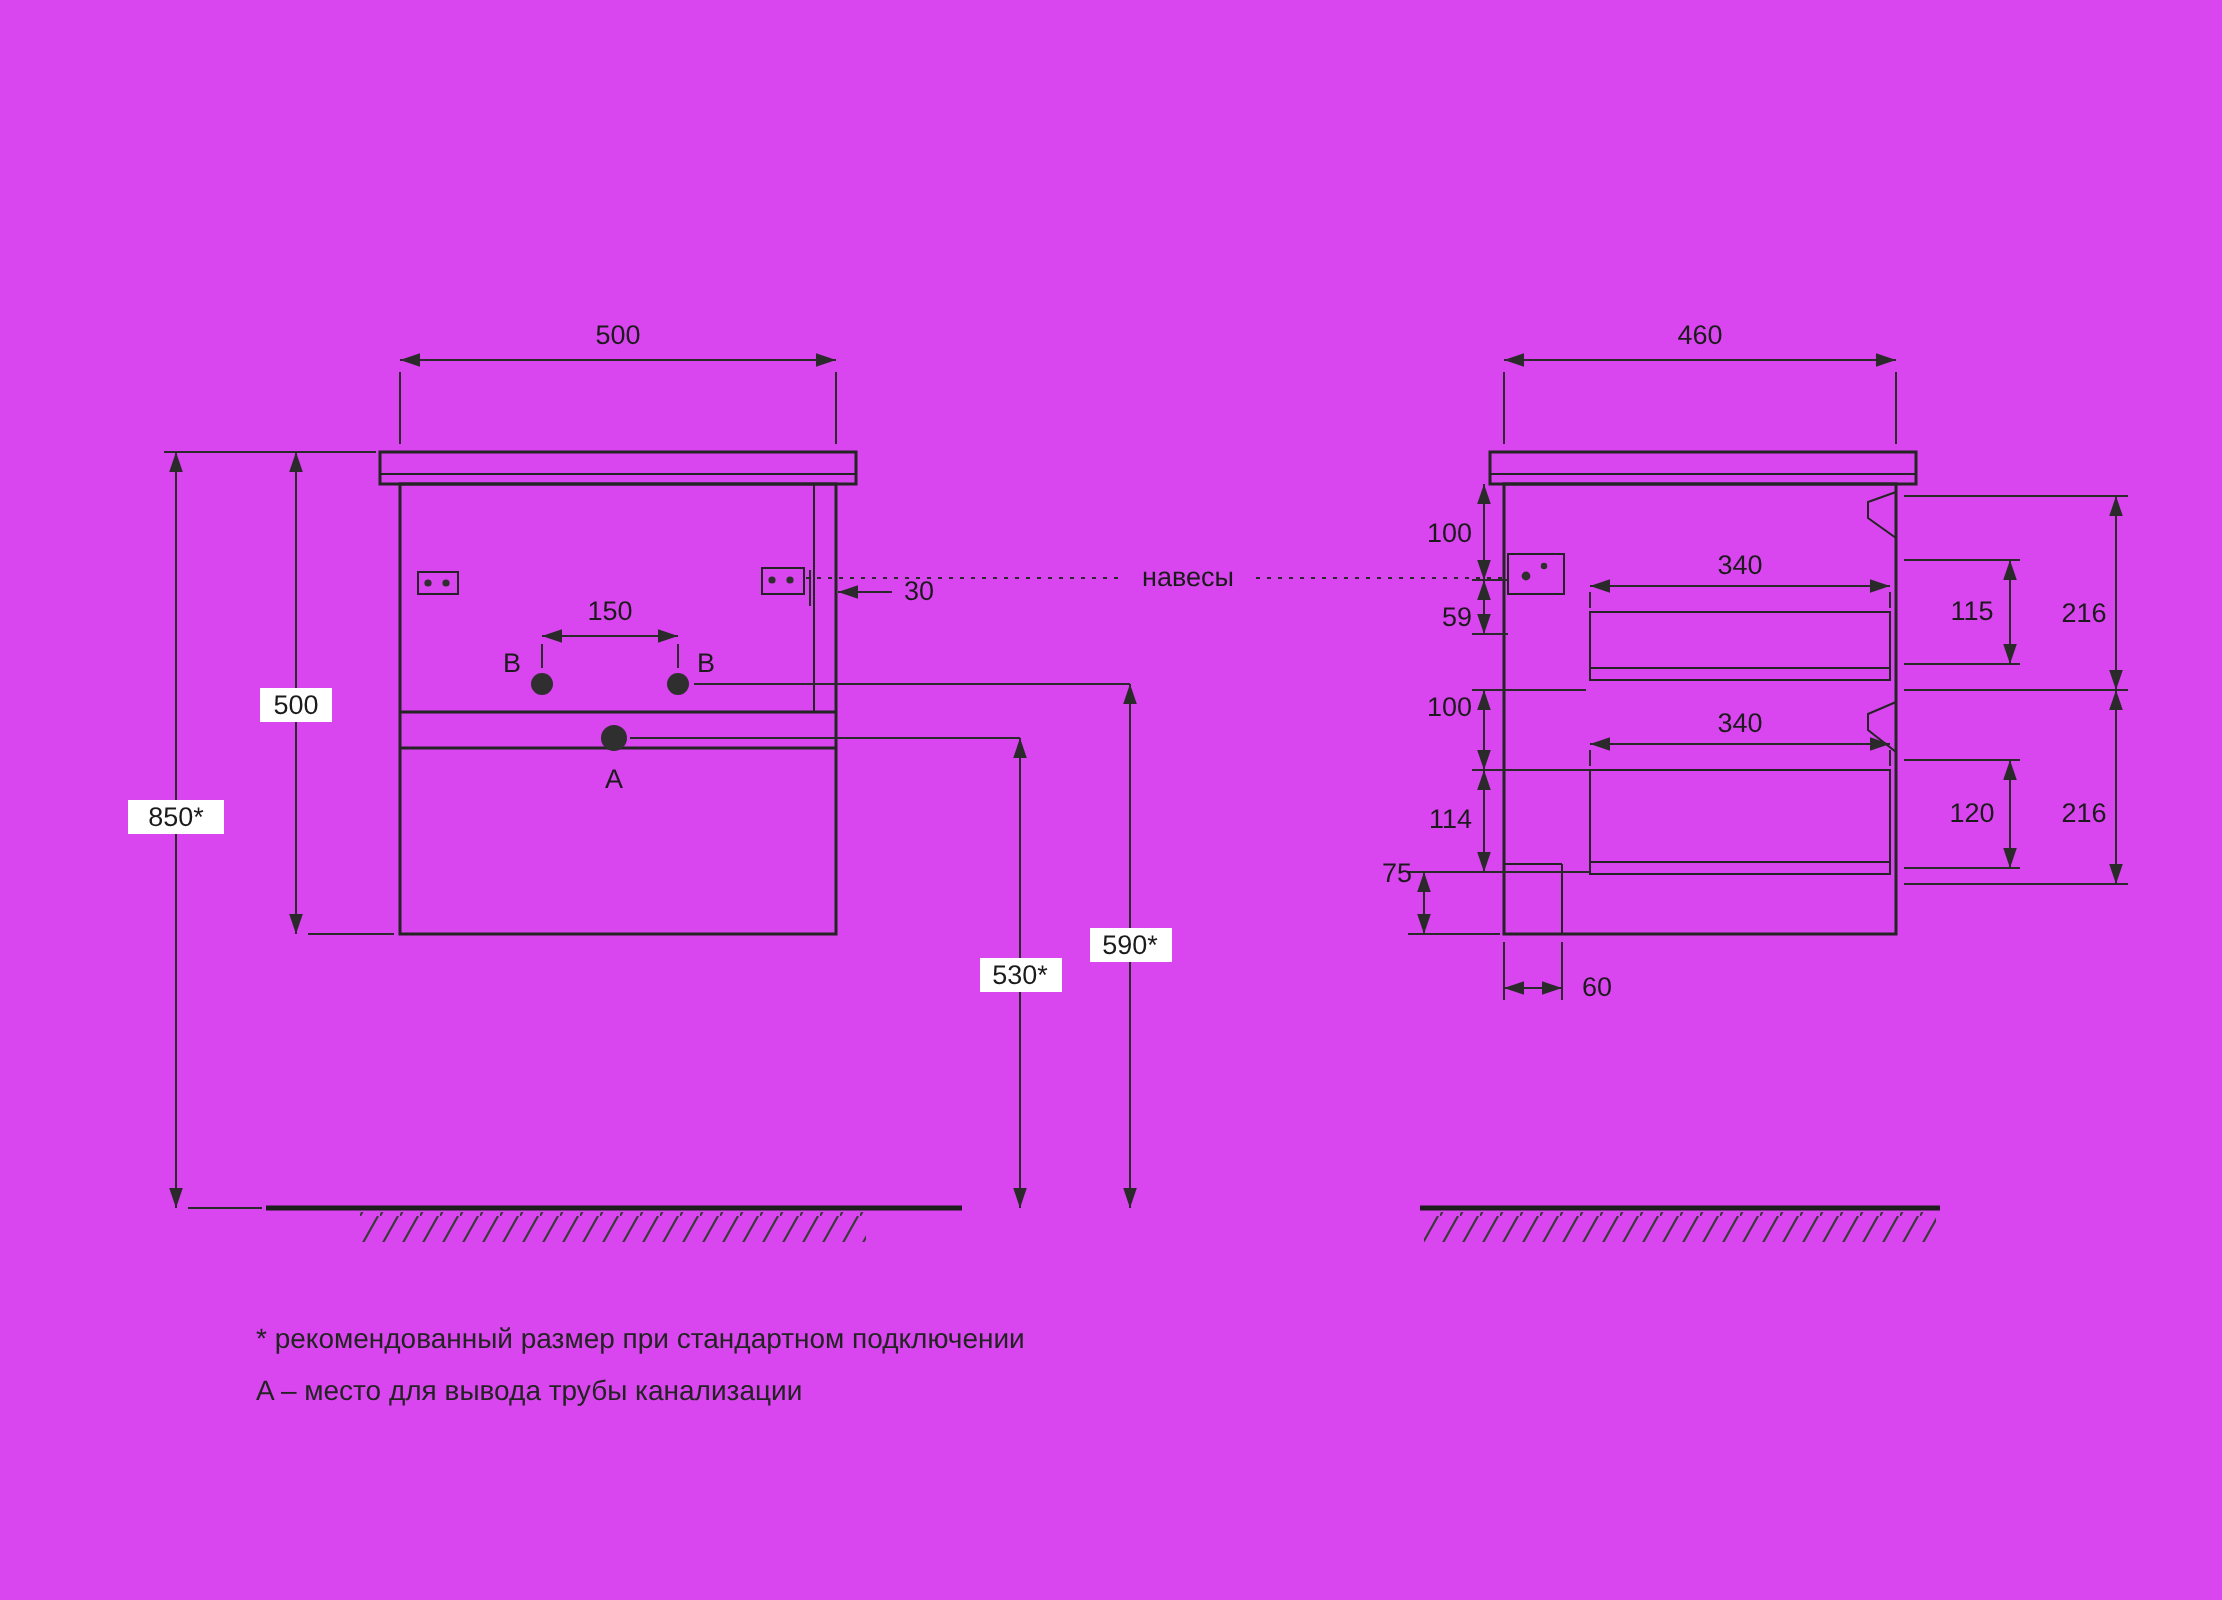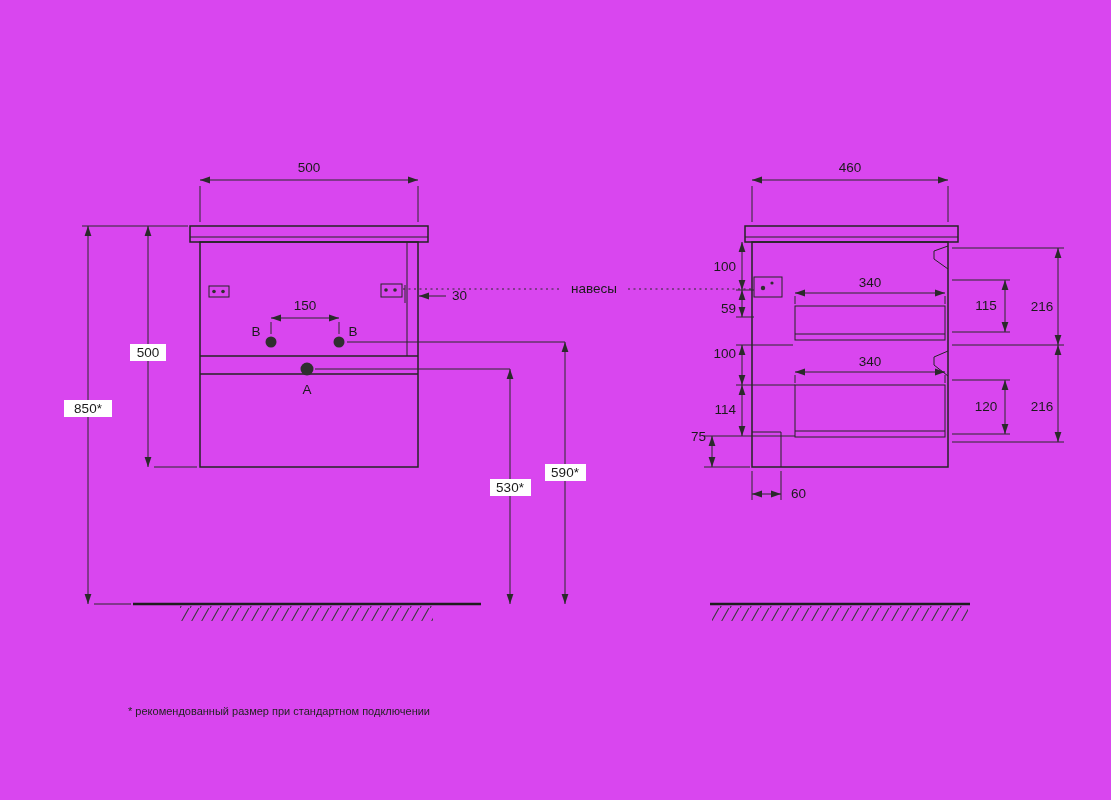--- a/index.html
+++ b/index.html
@@ -9,21 +9,21 @@
   svg .o{stroke:#242424;stroke-width:1.5;fill:none}
   svg .t{stroke:#242424;stroke-width:1;fill:none}
   svg .d{stroke:#2a2a2a;stroke-width:1;fill:none}
   svg .dash{stroke:#2a2a2a;stroke-width:1.1;fill:none;stroke-dasharray:2 3.5}
   svg .floor{stroke:#1d1d1d;stroke-width:2.6;fill:none}
   svg .dot{fill:#2f2f2f;stroke:none}
   svg .bg{fill:#ffffff;stroke:none}
   svg text{font-size:13.5px;fill:#1b1b1b;text-anchor:middle;font-family:"Liberation Sans",sans-serif}
   svg text.s{text-anchor:start}
   svg text.e{text-anchor:end}
-  .notes{position:absolute;left:128px;top:698px;color:#232323;font-size:11px;line-height:26px}
+  .notes{position:absolute;left:128px;top:656px;color:#232323;font-size:14px;line-height:26px}
   .notes div{white-space:nowrap}
 </style>
 </head>
 <body>
 
 <div class="stage">
 <svg width="1111" height="800" viewBox="0 0 1111 800">
   <defs>
     <marker id="arr" viewBox="0 0 10 10" refX="10" refY="5" markerWidth="10" markerHeight="10" orient="auto-start-reverse">
       <path d="M0,1.6 L10,5 L0,8.4 Z" fill="#2a2a2a"></path>
@@ -176,14 +176,15 @@
   <g>
     <line class="floor" x1="133" y1="604" x2="481" y2="604"></line>
     <rect x="180" y="606" width="253" height="15" fill="url(#hatch)"></rect>
     <line class="floor" x1="710" y1="604" x2="970" y2="604"></line>
     <rect x="712" y="606" width="256" height="15" fill="url(#hatch)"></rect>
   </g>
 </svg>
 
 <div class="notes">
   <div>* рекомендованный размер при стандартном подключении</div>
+  <div>A – место для вывода трубы канализации</div>
 </div>
 </div>
 
 </body></html>

